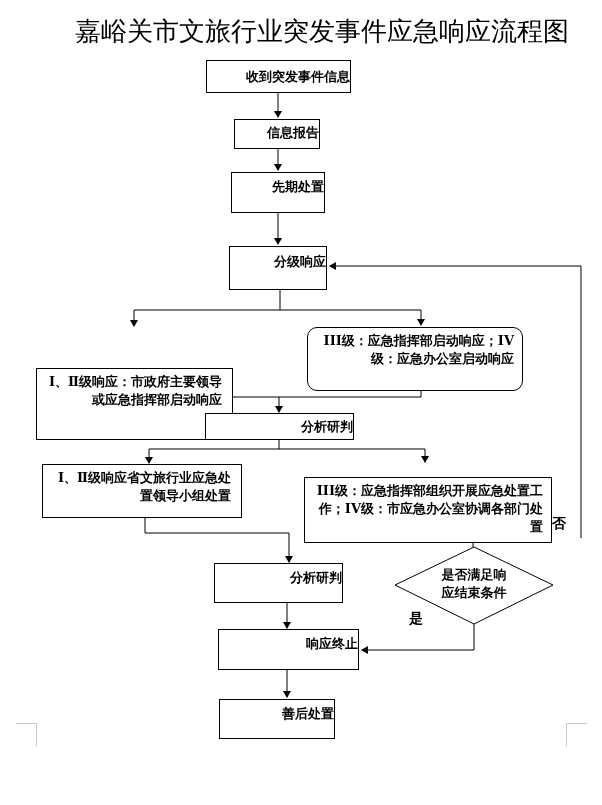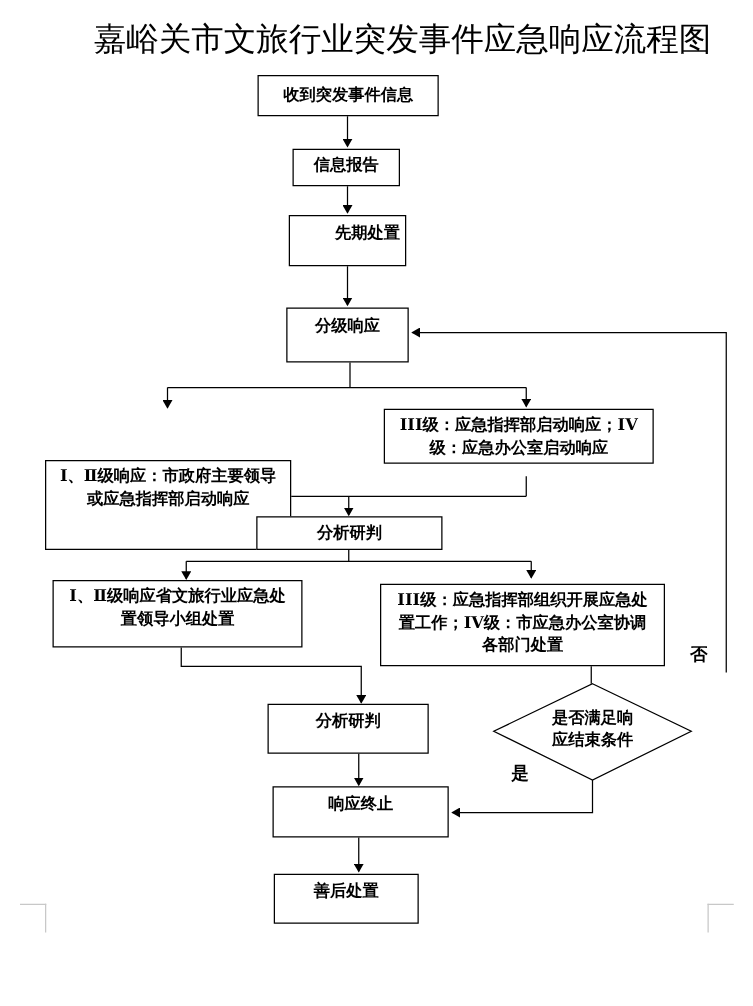--- a/index.html
+++ b/index.html
@@ -1,21 +1,21 @@
 <!DOCTYPE html>
 <html><head>
 <meta charset="utf-8">
 <style>
   html, body { margin: 0; padding: 0; background: #ffffff; }
   body { width: 602px; height: 805px; position: relative; overflow: hidden;
          font-family: "DejaVu Serif", "Liberation Serif", serif; color: #000; }
   .title { position: absolute; left: 0; top: 14px; width: 602px; text-align: center;
            font-size: 26px; font-weight: normal; letter-spacing: 0px; margin-left: 21px; }
   .box { position: absolute; border: 1px solid #000; background: #fff; box-sizing: border-box;
-         font-size: 13px; font-weight: bold; text-align: center; line-height: 18px; }
+         font-size: 13px; font-weight: bold; text-align: right; line-height: 18px; }
   .box .txt { display: block; padding-top: 7px; }
   .lbl { position: absolute; font-size: 14px; font-weight: bold; }
   svg.lines { position: absolute; left: 0; top: 0; }
   .diamond-text { position: absolute; font-size: 13px; font-weight: bold; text-align: center; line-height: 18px; width: 70px; }
   .corner { position: absolute; border-color: #c8c8c8; border-style: solid; width: 20px; height: 22px; }
 </style>
 </head>
 <body>
 
 <div class="title">嘉峪关市文旅行业突发事件应急响应流程图</div>
@@ -61,30 +61,30 @@
 </div>
 <div class="box" style="left:231px;top:172px;width:94px;height:41px;padding-left:32px;">
   <span class="txt" style="padding-top:5px">先期处置</span>
 </div>
 <div class="box" style="left:229px;top:246px;width:98px;height:44px;">
   <span class="txt" style="padding-top:6px">分级响应</span>
 </div>
 <div class="box" style="left:36px;top:328px;width:197px;height:72px;margin-top:40px;">
   <span class="txt" style="padding:4px 10px 0">Ⅰ、Ⅱ级响应：市政府主要领导或应急指挥部启动响应</span>
 </div>
-<div class="box" style="left:307px;top:327px;width:216px;height:44px;">
+<div class="box" style="left:307px;top:327px;width:216px;height:64px;border-radius:10px;">
   <span class="txt" style="padding:4px 8px 0">III级：应急指挥部启动响应；IV级：应急办公室启动响应</span>
 </div>
 <div class="box" style="left:205px;top:413px;width:149px;height:27px;">
   <span class="txt" style="padding-top:4px">分析研判</span>
 </div>
 <div class="box" style="left:42px;top:464px;width:200px;height:54px;">
   <span class="txt" style="padding:4px 10px 0">Ⅰ、Ⅱ级响应省文旅行业应急处置领导小组处置</span>
 </div>
-<div class="box" style="left:304px;top:467px;width:228px;height:66px;">
+<div class="box" style="left:304px;top:477px;width:248px;height:66px;">
   <span class="txt" style="padding:4px 8px 0">III级：应急指挥部组织开展应急处置工作；IV级：市应急办公室协调各部门处置</span>
 </div>
 <div class="box" style="left:214px;top:563px;width:129px;height:40px;">
   <span class="txt" style="padding-top:5px">分析研判</span>
 </div>
 <div class="diamond-text" style="left:439px;top:566px;height:38px;overflow:hidden;">是否满足响应结束条件</div>
 <div class="box" style="left:218px;top:629px;width:141px;height:41px;">
   <span class="txt" style="padding-top:5px">响应终止</span>
 </div>
 <div class="box" style="left:219px;top:699px;width:116px;height:40px;">

